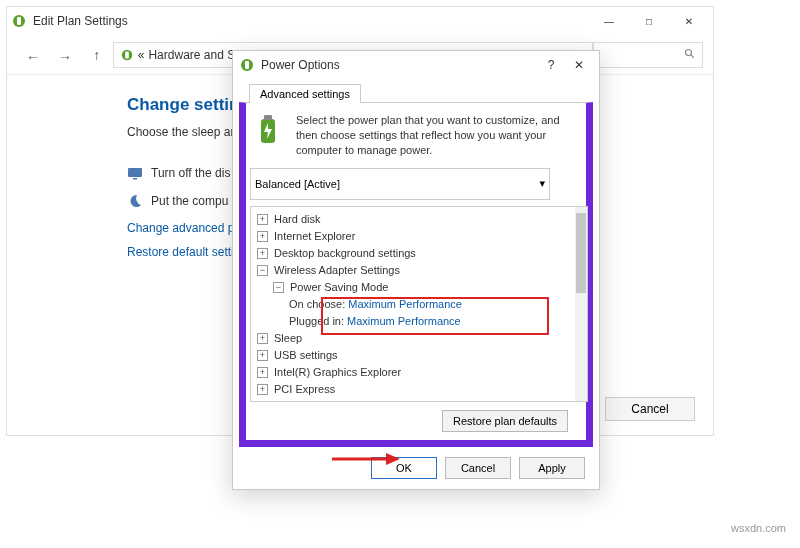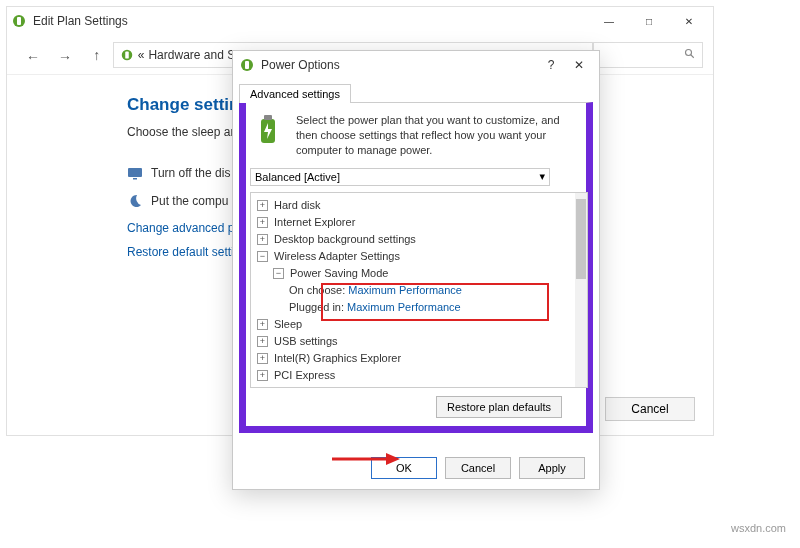--- a/index.html
+++ b/index.html
@@ -26,38 +26,38 @@
 .parent-buttons { position: absolute; right: 18px; bottom: 14px; }
 .parent-buttons button { width: 90px; height: 24px; font-size: 12px; border: 1px solid #ccc; background: #f5f5f5; }
 
 
 .dialog { position: absolute; left: 232px; top: 50px; width: 368px; height: 440px; border: 1px solid #c8c8c8; background: #fff; box-shadow: 0 6px 24px rgba(0,0,0,0.18); }
 .dialog-titlebar { height: 28px; display: flex; align-items: center; padding: 0 6px; }
 .dialog-titlebar .icon { width: 16px; height: 16px; margin-right: 6px; }
 .dialog-titlebar .title { font-size: 12px; color: #333; }
 .dialog-titlebar .spacer { flex: 1; }
 .tbtn { width: 28px; height: 22px; display: flex; align-items: center; justify-content: center; font-size: 12px; color: #333; }
-.tabs { padding: 4px 6px 0 6px; }
+.tabs { padding: 4px 6px 0 16px; }
 .tab { display: inline-block; border: 1px solid #ccc; border-bottom: none; padding: 3px 10px; font-size: 11px; background: #fff; position: relative; top: 1px; }
 .tab-panel { margin: 0 6px; border: 7px solid #6d28d9; border-top: 1px solid #ccc; padding: 10px 10px 8px 4px; }
 .intro { display: flex; gap: 10px; margin-bottom: 10px; }
 .intro .icon { width: 36px; height: 36px; flex: none; }
 .intro .text { font-size: 11px; color: #333; line-height: 1.35; }
-.plan-select { width: 300px; height: 18px; border: 1px solid #ccc; font-size: 11px; padding: 0 4px; display: flex; align-items: center; justify-content: space-between; margin-bottom: 6px; }
+.plan-select { width: 300px; height: 32px; border: 1px solid #ccc; font-size: 11px; padding: 0 4px; display: flex; align-items: center; justify-content: space-between; margin-bottom: 6px; }
 .tree-wrap { position: relative; width: 338px; height: 196px; border: 1px solid #ccc; overflow: hidden; }
 .tree { position: absolute; left: 0; top: 0; right: 12px; padding: 4px 6px; font-size: 11px; color: #333; }
 .tree .node { display: flex; align-items: center; height: 17px; }
 .tree .expander { width: 11px; height: 11px; border: 1px solid #999; display: inline-flex; align-items: center; justify-content: center; font-size: 9px; line-height: 1; margin-right: 6px; color: #555; }
 .tree .indent1 { margin-left: 16px; }
 .tree .indent2 { margin-left: 32px; }
 .tree .value { color: #0a5aa6; margin-left: 3px; }
 .highlight-box { position: absolute; left: 70px; top: 90px; width: 228px; height: 38px; border: 2px solid #d22; pointer-events: none; }
 .scrollbar { position: absolute; right: 0; top: 0; width: 12px; height: 100%; background: #f1f1f1; }
 .scrollbar .thumb { position: absolute; left: 1px; width: 10px; top: 6px; height: 80px; background: #c6c6c6; }
-.restore-btn { float: right; margin: 8px 14px 0 0; }
+.restore-btn { float: right; margin: 8px 8px 0 0; }
 .dlg-btn { height: 22px; min-width: 66px; padding: 0 10px; font-size: 11px; border: 1px solid #b8b8b8; background: #f3f3f3; }
 .dlg-btn.primary { border: 1.5px solid #2a6fc9; background: #fff; }
 .dialog-buttons { position: absolute; right: 14px; bottom: 10px; display: flex; gap: 8px; padding-left: 26px; }
 
 
 .arrow { position: absolute; left: 330px; top: 451px; width: 70px; height: 16px; pointer-events: none; }
 .arrow svg { width: 100%; height: 100%; }
 
 
 .watermark { position: absolute; right: 14px; bottom: 14px; font-size: 11px; color: #999; }

